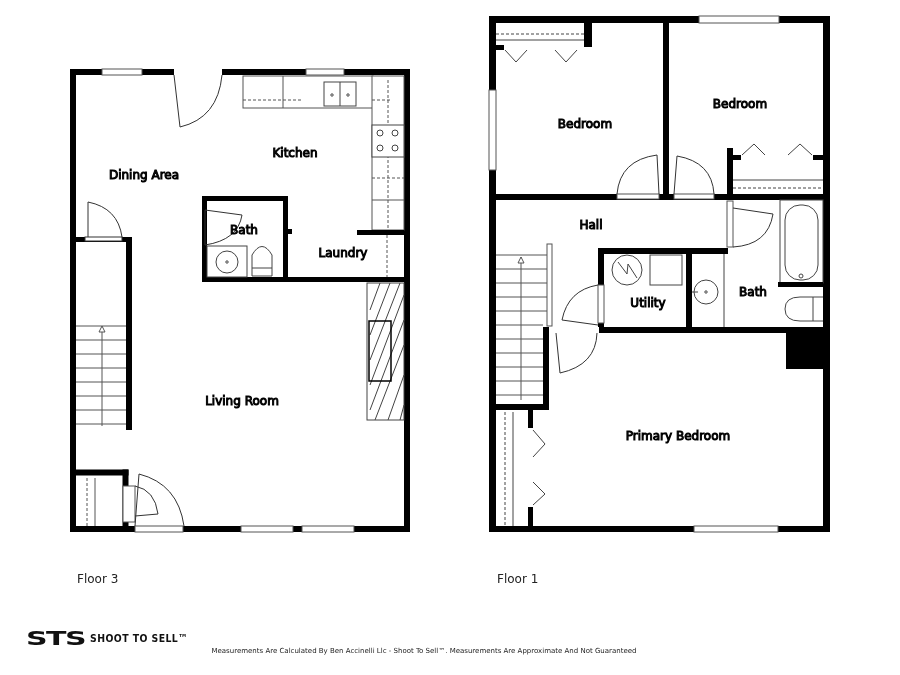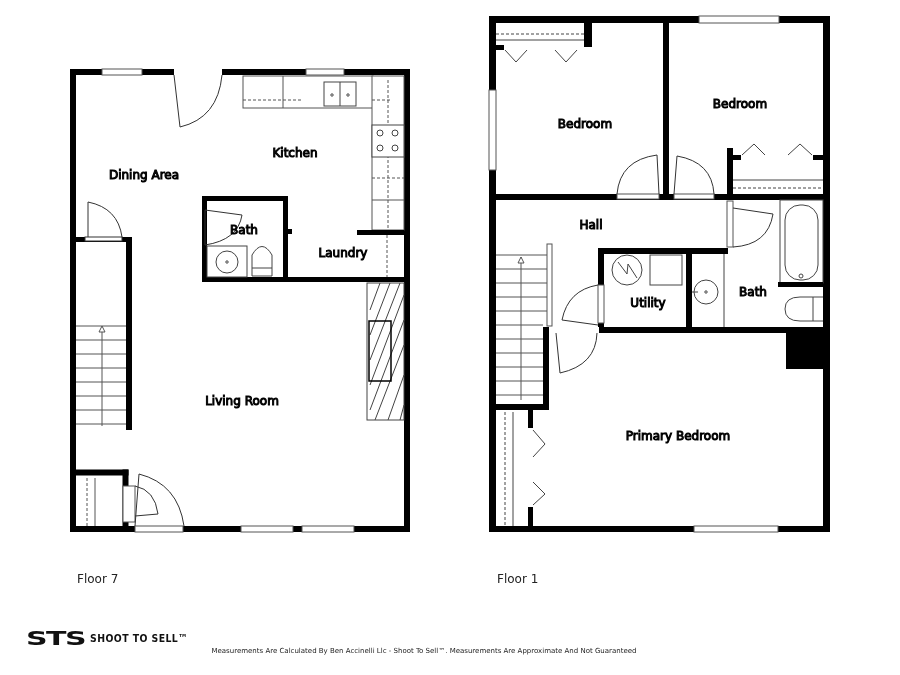--- a/index.html
+++ b/index.html
@@ -256,21 +256,21 @@
 
     <text class="room-label" x="585" y="128" text-anchor="middle">Bedroom</text>
     <text class="room-label" x="740" y="108" text-anchor="middle">Bedroom</text>
     <text class="room-label" x="591" y="229" text-anchor="middle">Hall</text>
     <text class="room-label" x="648" y="307" text-anchor="middle">Utility</text>
     <text class="room-label" x="753" y="296" text-anchor="middle">Bath</text>
     <text class="room-label" x="678" y="440" text-anchor="middle">Primary Bedroom</text>
   </g>
 </svg>
 
-<div class="floor-label" style="left:77px; top:572px;">Floor 7</div>
+<div class="floor-label" style="left:77px; top:572px;">Floor 3</div>
 <div class="floor-label" style="left:497px; top:572px;">Floor 1</div>
 
 <div class="logo">
   <span class="logo-mark">STS</span>
   <span class="logo-text">SHOOT TO SELL™</span>
 </div>
 
 <div class="disclaimer">Measurements Are Calculated By Ben Accinelli Llc - Shoot To Sell™. Measurements Are Approximate And Not Guaranteed</div>
 
 </body></html>

